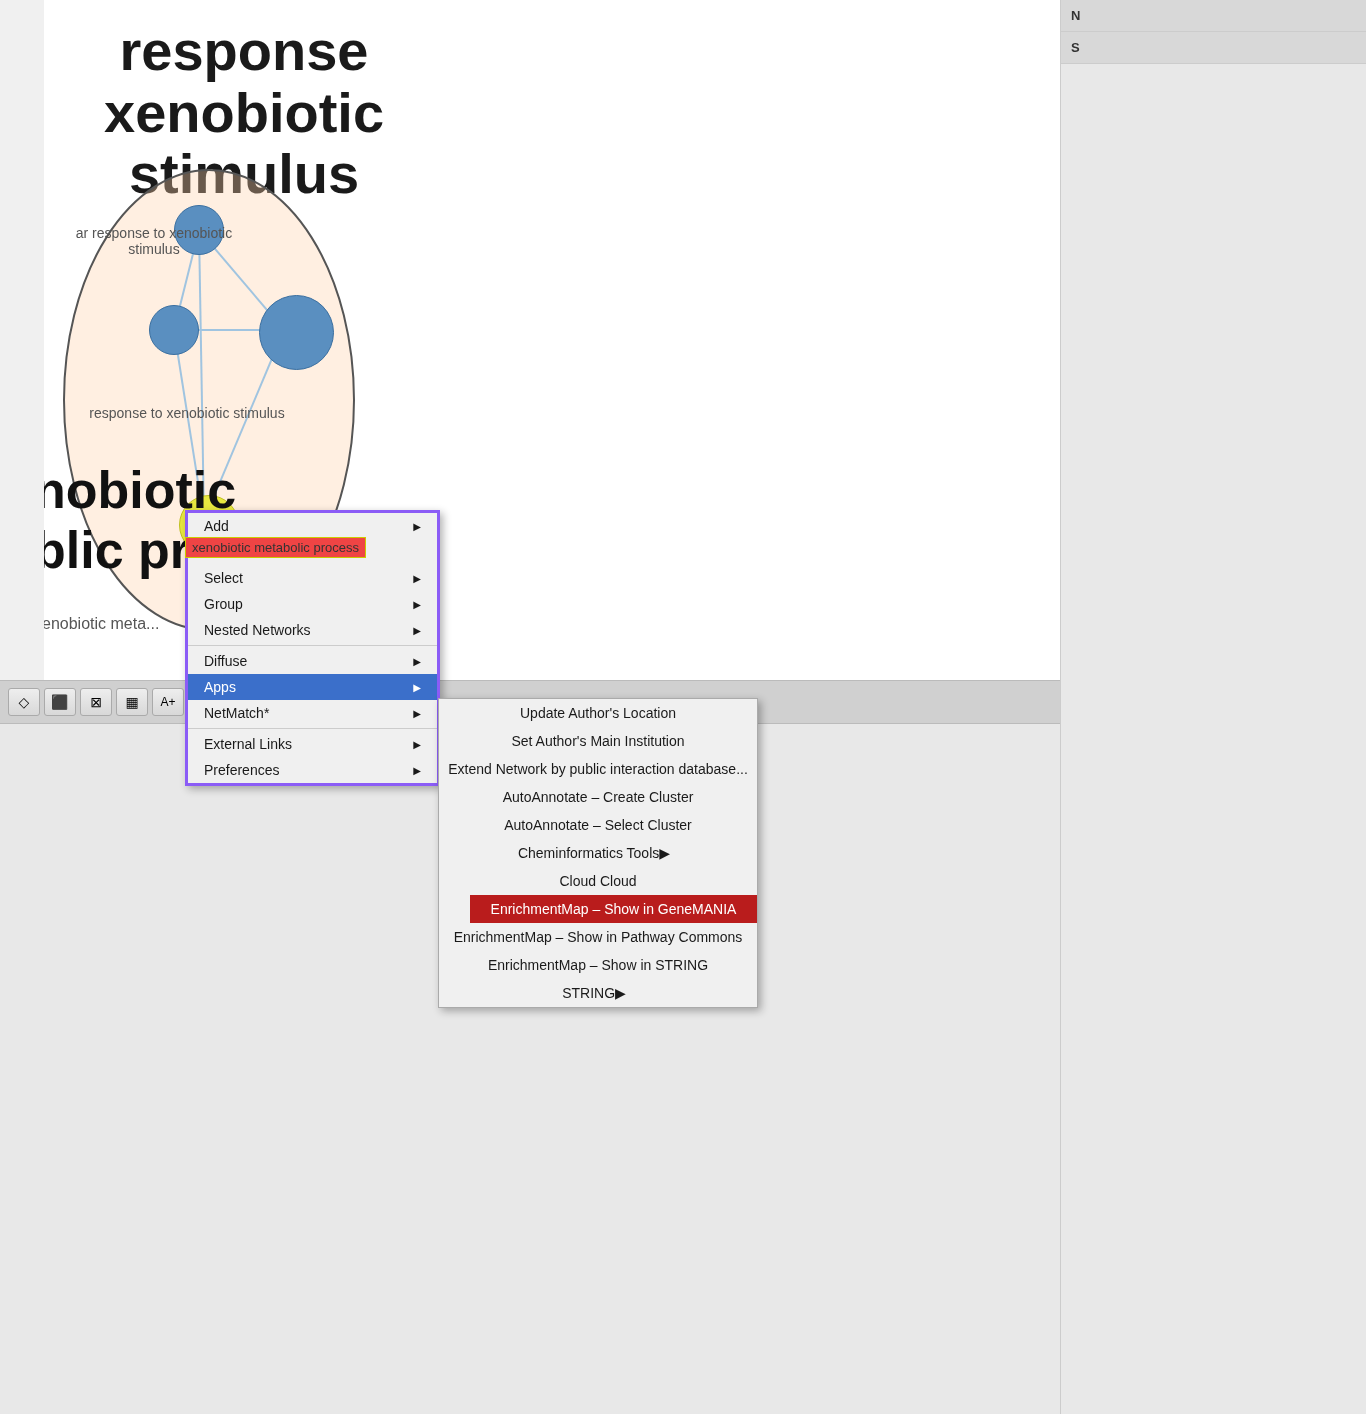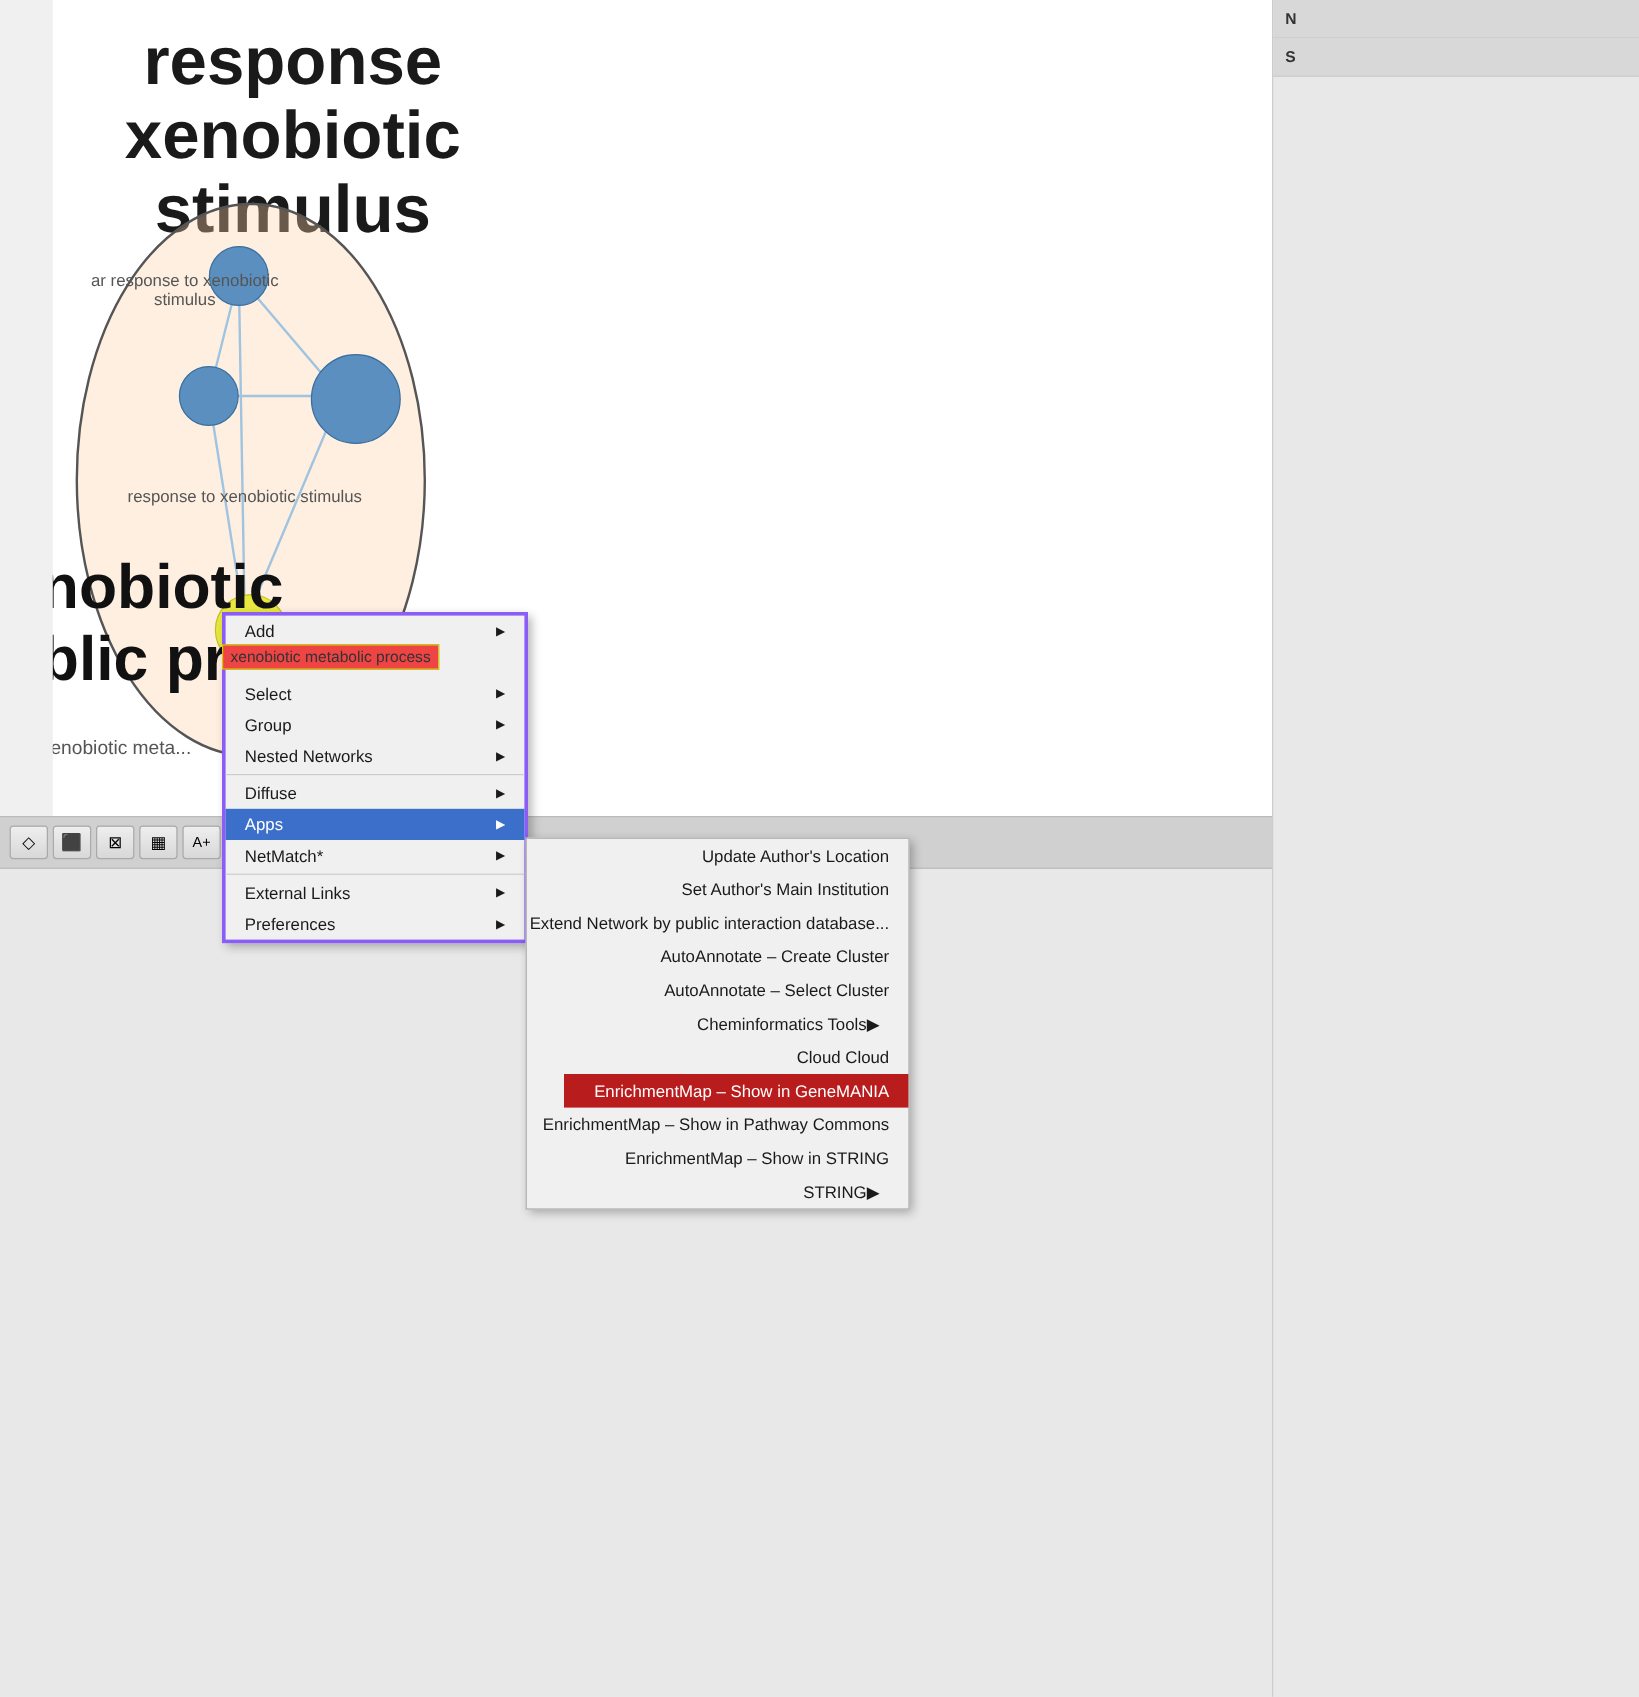--- a/index.html
+++ b/index.html
@@ -50,21 +50,21 @@
       left: 20px;
       font-size: 14px;
       color: #555;
       text-align: center;
       width: 180px;
     }
 
     .node-label-mid {
       position: absolute;
       top: 275px;
-      left: 30px;
+      left: 13px;
       font-size: 14px;
       color: #555;
       text-align: center;
       width: 260px;
     }
 
     
     .node-blue-sm {
       position: absolute;
       width: 50px;
@@ -270,21 +270,21 @@
       border: 1px solid #aaa;
       box-shadow: 3px 3px 8px rgba(0,0,0,0.3);
       z-index: 101;
       font-size: 14px;
     }
 
     .submenu-item {
       padding: 6px 16px;
       display: flex;
       align-items: center;
-      justify-content: flex-end;
+      justify-content: center;
       cursor: pointer;
       color: #1a1a1a;
       white-space: nowrap;
     }
 
     .submenu-item.active {
       background: #b91c1c;
       color: white;
       margin-left: 31px;
     }

